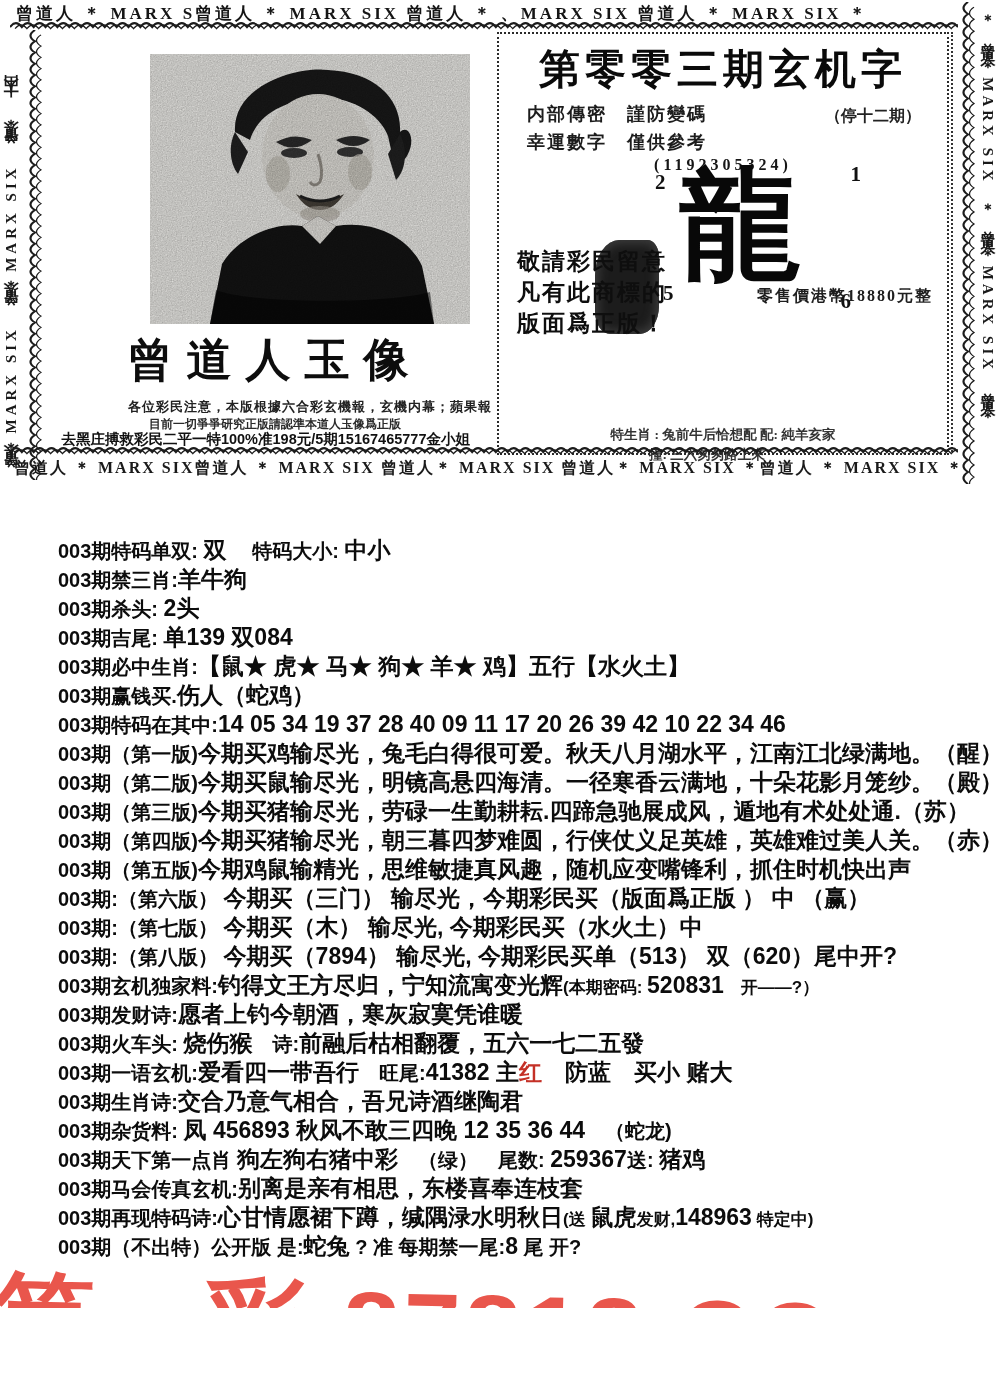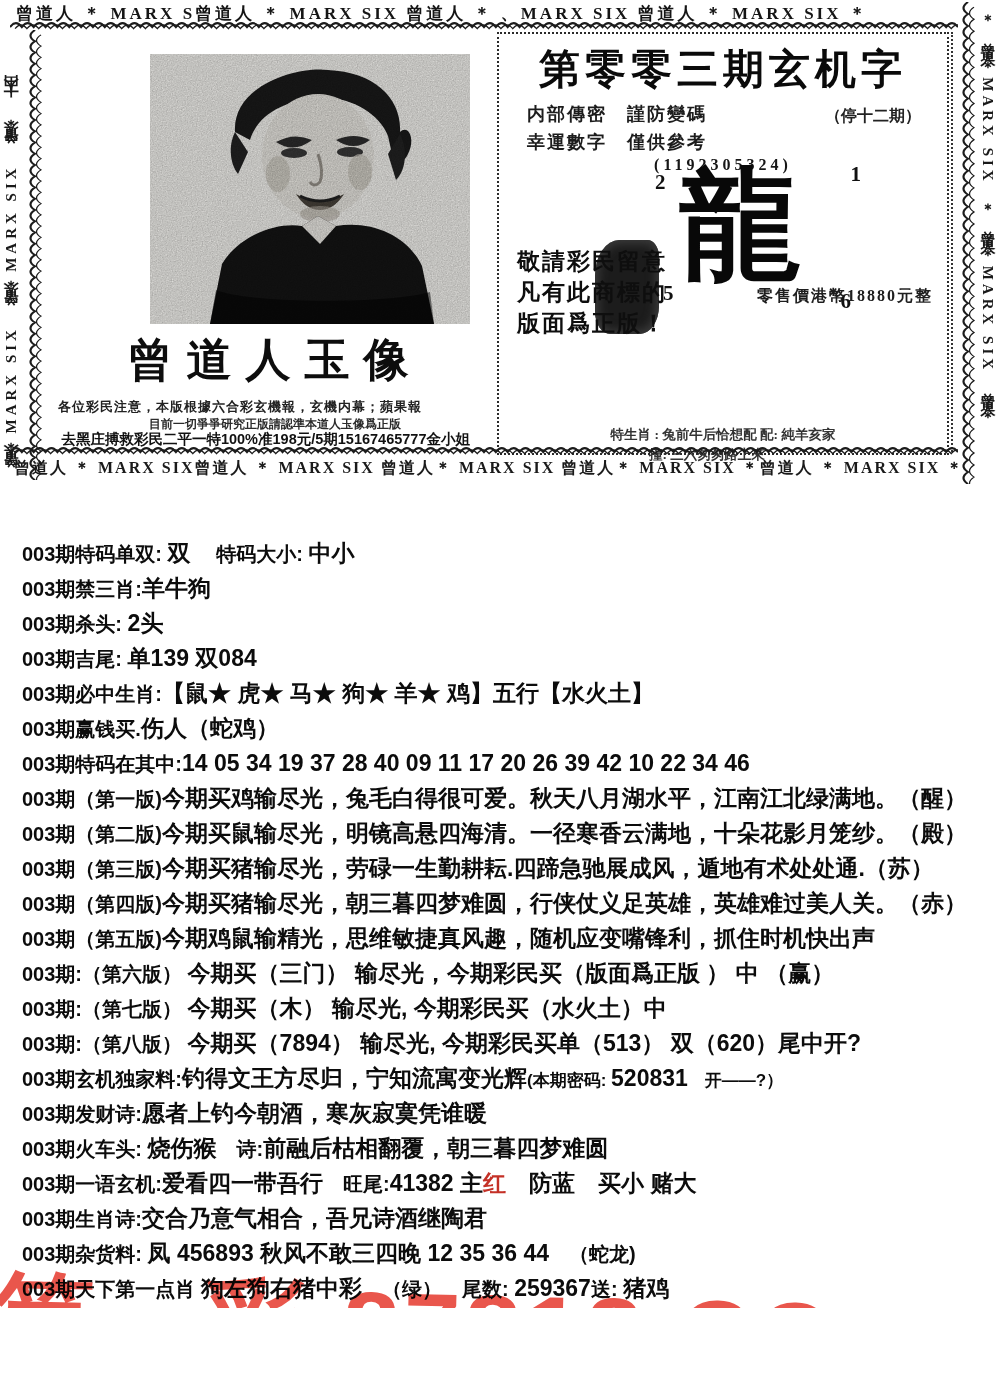--- a/index.html
+++ b/index.html
@@ -21,21 +21,21 @@
   .v-right{right:0px;top:4px;height:480px;font-size:15px;letter-spacing:4px;}
   .wave-v{position:absolute;width:16px;}
   .wave-left{left:28px;top:30px;height:450px;}
   .wave-right{right:20px;top:2px;height:482px;}
   .dots-right{position:absolute;right:44px;top:32px;height:420px;width:0;border-left:2px dotted #333;}
 
   
   .portrait{position:absolute;left:150px;top:54px;width:320px;height:270px;}
   .portrait-caption{position:absolute;left:58px;top:330px;width:434px;text-align:center;
     font-family:"Liberation Serif",serif;font-weight:700;font-size:45px;letter-spacing:14px;color:#0d0d0d;}
-  .notice-1{position:absolute;left:58px;top:398px;width:434px;text-align:left;font-size:13px;
+  .notice-1{position:absolute;left:58px;top:398px;width:434px;text-align:right;font-size:13px;
     font-family:"Liberation Serif",serif;font-weight:700;color:#222;letter-spacing:1px;}
   .notice-2{position:absolute;left:58px;top:416px;width:434px;text-align:center;font-size:12px;
     font-family:"Liberation Serif",serif;font-weight:700;color:#2b2b2b;}
   .notice-3{position:absolute;left:30px;top:430px;width:440px;text-align:right;font-size:14.5px;
     font-family:"Liberation Sans",sans-serif;font-weight:700;color:#111;}
 
   
   .rpanel{position:absolute;left:497px;top:32px;width:452px;height:423px;border:2px dotted #2a2a2a;box-sizing:border-box;}
   .rp-title{position:absolute;left:0;top:8px;width:100%;text-align:center;font-weight:900;font-size:41px;
     letter-spacing:5px;color:#0a0a0a;font-family:"Liberation Sans",sans-serif;}
@@ -61,21 +61,21 @@
   .poem-label{font-family:"Liberation Serif",serif;font-weight:700;font-size:15px;color:#333;white-space:nowrap;line-height:26px;}
   .poem-lines .list-line{font-family:"Liberation Serif",serif;font-weight:700;font-size:14.5px;color:#3d3d3d;
     line-height:26px;white-space:nowrap;}
   .rp-zodiac{position:absolute;left:0;top:392px;width:100%;text-align:center;font-family:"Liberation Serif",serif;
     font-weight:700;font-size:13.5px;color:#333;}
   .rp-last{position:absolute;left:40px;top:412px;width:100%;text-align:left;padding-left:110px;box-sizing:border-box;
     font-family:"Liberation Serif",serif;font-weight:700;font-size:13.5px;color:#333;}
 
   
   .rows{position:absolute;left:22px;top:541px;width:968px;}
-  .row{margin-bottom:8px;white-space:nowrap;line-height:25px;}
+  .row{margin-bottom:8px;white-space:nowrap;line-height:18px;margin-left:36px;}
   .seg{font-size:20px;font-weight:700;color:#0c0c0c;}
   .seg.em{font-size:23px;font-weight:700;}
   .seg.sm{font-size:17px;}
   .seg.red{color:#c43026;}
 
   
   .watermark{position:absolute;left:-6px;top:1252px;white-space:nowrap;font-weight:900;font-size:102px;
     letter-spacing:4px;color:#e8473c;transform:rotate(1.4deg);transform-origin:left top;
     mix-blend-mode:multiply;opacity:.92;font-family:"Liberation Sans",sans-serif;}
 </style>
@@ -191,21 +191,21 @@
       <div class="row"><span class="seg">003期（第一版)</span><span class="seg em">今期买鸡输尽光，兔毛白得很可爱。秋天八月湖水平，江南江北绿满地。（醒）</span></div>
       <div class="row"><span class="seg">003期（第二版)</span><span class="seg em">今期买鼠输尽光，明镜高悬四海清。一径寒香云满地，十朵花影月笼纱。（殿）</span></div>
       <div class="row"><span class="seg">003期（第三版)</span><span class="seg em">今期买猪输尽光，劳碌一生勤耕耘.四蹄急驰展成风，遁地有术处处通.（苏）</span></div>
       <div class="row"><span class="seg">003期（第四版)</span><span class="seg em">今期买猪输尽光，朝三暮四梦难圆，行侠仗义足英雄，英雄难过美人关。（赤）</span></div>
       <div class="row"><span class="seg">003期（第五版)</span><span class="seg em">今期鸡鼠输精光，思维敏捷真风趣，随机应变嘴锋利，抓住时机快出声</span></div>
       <div class="row"><span class="seg">003期:（第六版） </span><span class="seg em">今期买（三门） 输尽光，今期彩民买（版面爲正版 ） 中 （赢）</span></div>
       <div class="row"><span class="seg">003期:（第七版） </span><span class="seg em">今期买（木） 输尽光, 今期彩民买（水火土）中</span></div>
       <div class="row"><span class="seg">003期:（第八版） </span><span class="seg em">今期买（7894） 输尽光, 今期彩民买单（513） 双（620）尾中开?</span></div>
       <div class="row"><span class="seg">003期玄机独家料:</span><span class="seg em">钓得文王方尽归，宁知流寓变光辉</span><span class="seg sm">(本期密码: </span><span class="seg em">520831</span><span class="seg sm">　开——?）</span></div>
       <div class="row"><span class="seg">003期发财诗:</span><span class="seg em">愿者上钓今朝酒，寒灰寂寞凭谁暖</span></div>
-      <div class="row"><span class="seg">003期火车头: </span><span class="seg em">烧伤猴</span><span class="seg">　诗:</span><span class="seg em">前融后枯相翻覆，朝三暮四梦难圆</span></div>
+      <div class="row"><span class="seg">003期火车头: </span><span class="seg em">烧伤猴</span><span class="seg">　诗:</span><span class="seg em">前融后枯相翻覆，五六一七二五發</span></div>
       <div class="row"><span class="seg">003期一语玄机:</span><span class="seg em">爱看四一带吾行</span><span class="seg">　旺尾:</span><span class="seg em">41382 主</span><span class="seg em red">红</span><span class="seg em">　防蓝　买小 赌大</span></div>
       <div class="row"><span class="seg">003期生肖诗:</span><span class="seg em">交合乃意气相合，吾兄诗酒继陶君</span></div>
       <div class="row"><span class="seg">003期杂货料: </span><span class="seg em">凤  456893  秋风不敢三四晚  12 35 36 44</span><span class="seg">　（蛇龙)</span></div>
       <div class="row"><span class="seg">003期天下第一点肖 </span><span class="seg em">狗左狗右猪中彩</span><span class="seg">　（绿）　尾数: </span><span class="seg em">259367</span><span class="seg">送: </span><span class="seg em">猪鸡</span></div>
       <div class="row"><span class="seg">003期马会传真玄机:</span><span class="seg em">别离是亲有相思，东楼喜奉连枝套</span></div>
       <div class="row"><span class="seg">003期再现特码诗:</span><span class="seg em">心甘情愿裙下蹲，缄隅渌水明秋日</span><span class="seg sm">(送 </span><span class="seg em">鼠虎</span><span class="seg sm">发财,</span><span class="seg em">148963</span><span class="seg sm"> 特定中)</span></div>
       <div class="row"><span class="seg">003期（不出特）公开版 是:</span><span class="seg em">蛇兔</span><span class="seg"> ? 准 每期禁一尾:</span><span class="seg em">8</span><span class="seg"> 尾 开?</span></div>
     </div>
 
   <div class="watermark" style="color: rgb(232, 71, 60);">第一彩 87818.CC</div>

